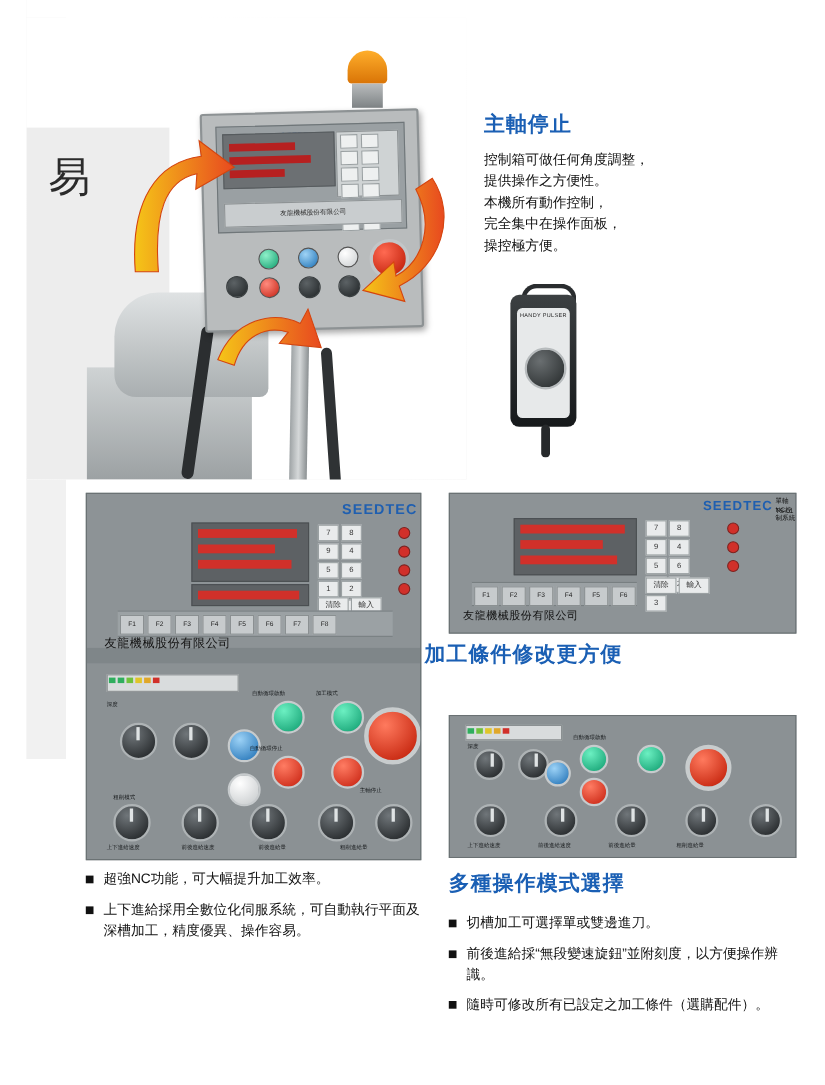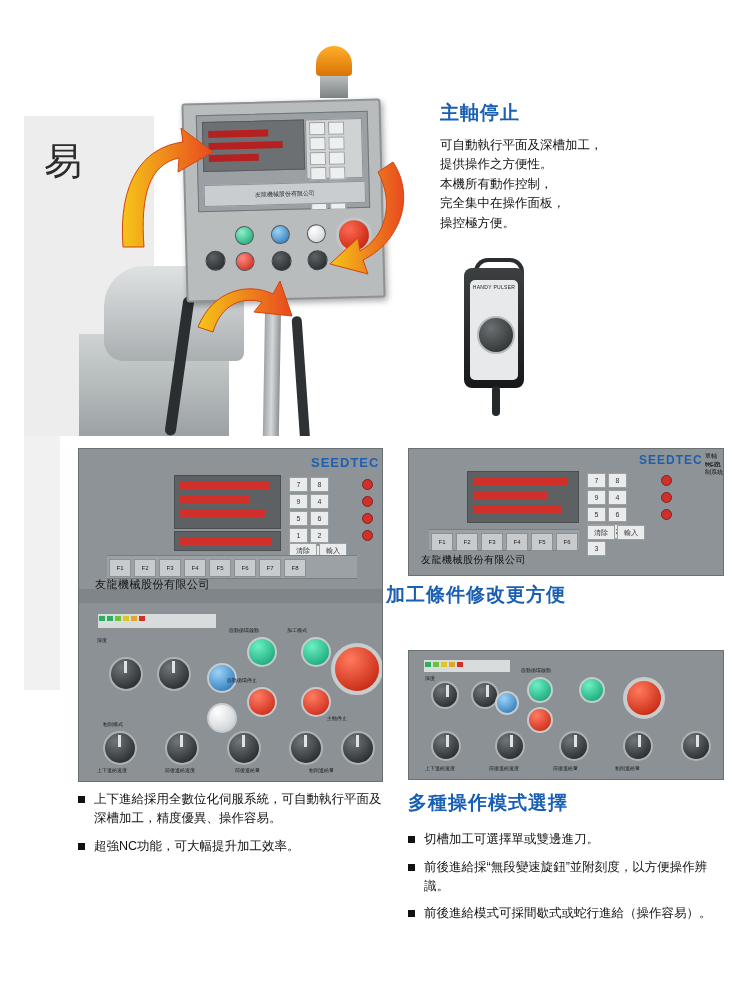--- a/index.html
+++ b/index.html
@@ -561,21 +561,21 @@
         </linearGradient>
       </defs>
       <path d="M75 215 C 70 150, 95 115, 135 110 L133 96 L165 120 L130 140 L131 126 C 102 132, 92 162, 96 215 Z" fill="url(#og)" stroke="#d4440f" stroke-width="1"></path>
       <path d="M345 130 C 368 165, 352 210, 315 228 L320 242 L282 232 L310 206 L312 219 C 337 205, 347 172, 330 140 Z" fill="url(#og2)" stroke="#d4440f" stroke-width="1"></path>
       <path d="M150 295 C 165 258, 200 250, 225 262 L232 249 L244 284 L206 280 L214 270 C 195 264, 173 272, 165 300 Z" fill="url(#og)" stroke="#d4440f" stroke-width="1"></path>
     </svg>
   </div>
 
   <div class="sec-rotary">
     <div class="blue-head">主軸停止</div>
-    <div class="body-text" style="white-space:pre-line;">可自動執行平面及深槽加工，
+    <div class="body-text" style="white-space:pre-line;">控制箱可做任何角度調整，
 提供操作之方便性。
 本機所有動作控制，
 完全集中在操作面板，
 操控極方便。</div>
   </div>
 
   <div class="photo pulser-photo">
     <div class="pulser-handle"></div>
     <div class="pulser-body">
       <div class="pulser-face">
@@ -755,27 +755,27 @@
       <div class="micro-label" style="left:16px;top:114px;">上下進給速度</div>
       <div class="micro-label" style="left:80px;top:114px;">前後進給速度</div>
       <div class="micro-label" style="left:144px;top:114px;">前後進給量</div>
       <div class="micro-label" style="left:206px;top:114px;">粗削進給量</div>
       <div class="micro-label" style="left:112px;top:16px;">自動循環啟動</div>
     </div>
   </div>
 
   <div class="sec-nc">
     <ul class="bullets">
+      <li>超強NC功能，可大幅提升加工效率。</li>
       <li>上下進給採用全數位化伺服系統，可自動執行平面及深槽加工，精度優異、操作容易。</li>
-      <li>超強NC功能，可大幅提升加工效率。</li>
     </ul>
   </div>
 
   <div class="sec-modes">
     <div class="blue-head">多種操作模式選擇</div>
     <ul class="bullets">
       <li>切槽加工可選擇單或雙邊進刀。</li>
       <li>前後進給採“無段變速旋鈕”並附刻度，以方便操作辨識。</li>
-      <li>前後進給模式可採間歇式或蛇行進給（操作容易）。</li>
+      <li>隨時可修改所有已設定之加工條件（選購配件）。</li>
     </ul>
   </div>
 
 </div>
 
 </body></html>

